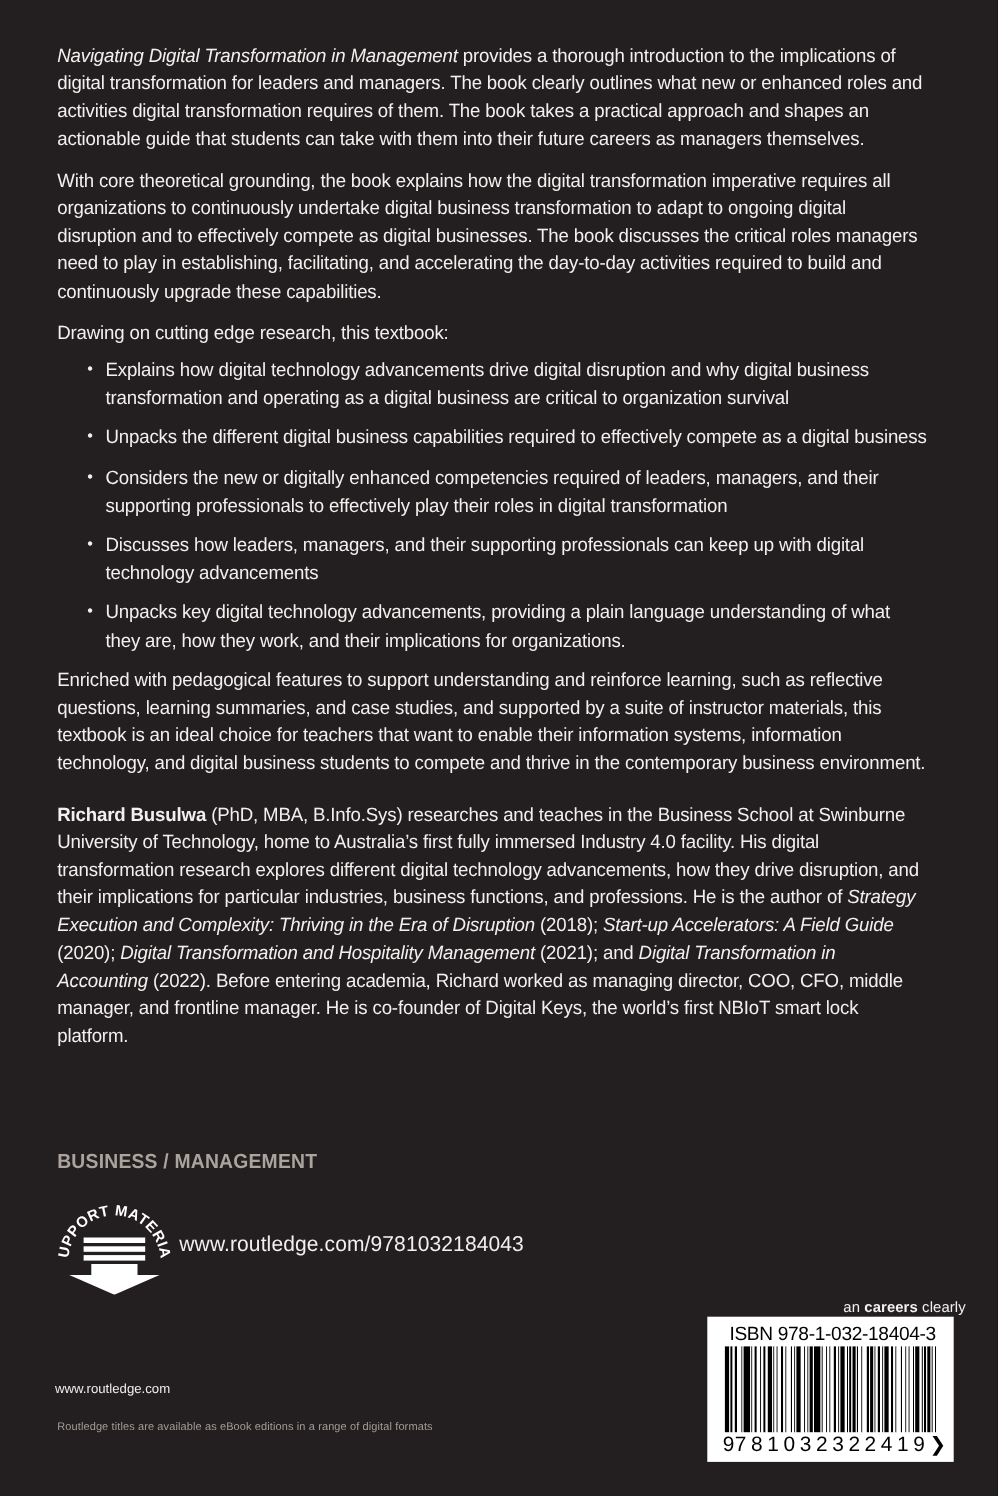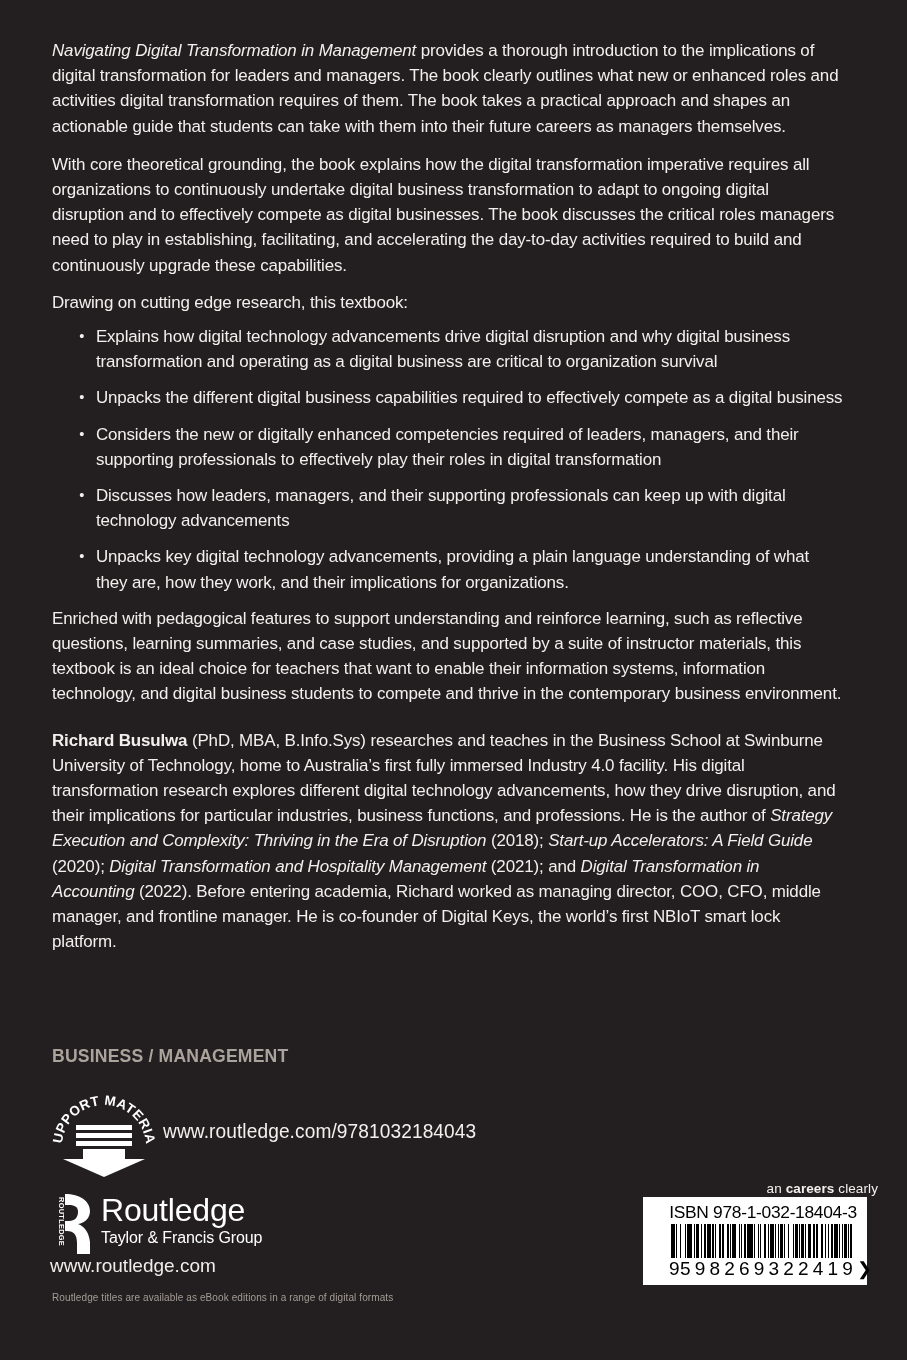--- a/index.html
+++ b/index.html
@@ -158,21 +158,21 @@
     line-height: 20px;
     letter-spacing: -0.1px;
     margin-top: 1px;
   }
 
   .logo-url {
     position: absolute;
     left: 50px;
     top: 1255px;
     color: #efecea;
-    font-size: 19px;
+    font-size: 12px;
     letter-spacing: 0px;
   }
 
   .ebook-note {
     position: absolute;
     left: 52px;
     top: 1292px;
     color: #a39c96;
     font-size: 10px;
     letter-spacing: 0.1px;
@@ -187,23 +187,23 @@
     font-size: 13.5px;
     letter-spacing: 0.1px;
   }
   .informa b { font-weight: 700; }
 
   .barcode-box {
     position: absolute;
     left: 643px;
     top: 1197px;
     width: 224px;
-    height: 88px;
+    height: 132px;
     background: #ffffff;
-    padding: 5px 6px 3px 22px;
+    padding: 5px 6px 3px 10px;
     display: flex;
     flex-direction: column;
   }
 
   .isbn-text {
     color: #000000;
     font-size: 17.4px;
     line-height: 20px;
     text-align: center;
     letter-spacing: -0.3px;
@@ -275,31 +275,20 @@
       </text>
       <rect x="26" y="40" width="56" height="5" fill="#ffffff"></rect>
       <rect x="26" y="48" width="56" height="5" fill="#ffffff"></rect>
       <rect x="26" y="56" width="56" height="5" fill="#ffffff"></rect>
       <polygon points="33,64 75,64 75,74 95,74 54,92 13,74 33,74" fill="#ffffff"></polygon>
     </svg>
 
     <div class="support-url">www.routledge.com/9781032184043</div>
   </div>
 
-  <div class="logo-block">
-    <svg class="logo-mark" viewBox="0 0 42 62">
-      <text x="9" y="4" font-family="Liberation Sans, sans-serif" font-size="7.4" font-weight="700" fill="#ffffff" letter-spacing="0.3" transform="rotate(90 9 4)">ROUTLEDGE</text>
-      <path d="M15 1 C30 1 40 8 40 18 C40 25 35 30 28 31 C36 34 39 41 40 49 L40 61 L27 61 L27 50 C27 42 24 38 17 38 L15 38 L15 61 L15 1 Z
-               M15 12 L15 28 L19 28 C25 28 28 24 28 19 C28 14 25 12 19 12 Z" fill="#ffffff"></path>
-    </svg>
-    <div class="logo-text">
-      <div class="logo-name">Routledge</div>
-      <div class="logo-sub">Taylor &amp; Francis Group</div>
-    </div>
-  </div>
 
   <div class="logo-url">www.routledge.com</div>
 
   <div class="ebook-note">Routledge titles are available as eBook editions in a range of digital formats</div>
 
   <div class="informa"><span>an </span><b>careers</b><span> clearly</span></div>
 
   <div class="barcode-box">
     <div class="isbn-text">ISBN 978-1-032-18404-3</div>
     <div class="barcode-bars" id="bars">
@@ -399,19 +388,19 @@
         <span style="width:0.684931506849315%;background:#ffffff;display:block;height:100%"></span>
         <span style="width:1.36986301369863%;background:#000000;display:block;height:100%"></span>
         <span style="width:0.684931506849315%;background:#ffffff;display:block;height:100%"></span>
         <span style="width:0.684931506849315%;background:#000000;display:block;height:100%"></span>
         <span style="width:0.684931506849315%;background:#ffffff;display:block;height:100%"></span>
         <span style="width:0.684931506849315%;background:#000000;display:block;height:100%"></span>
         <span style="width:1.36986301369863%;background:#ffffff;display:block;height:100%"></span>
       </div>
     <div class="barcode-digits">
       <span class="bd-left">9</span>
-      <span class="bd-mid">598269</span>
+      <span class="bd-mid">781032</span>
       <span class="bd-right">322419</span>
       <span class="bd-caret">❯</span>
     </div>
   </div>
 
 </div>
 
 </body></html>

